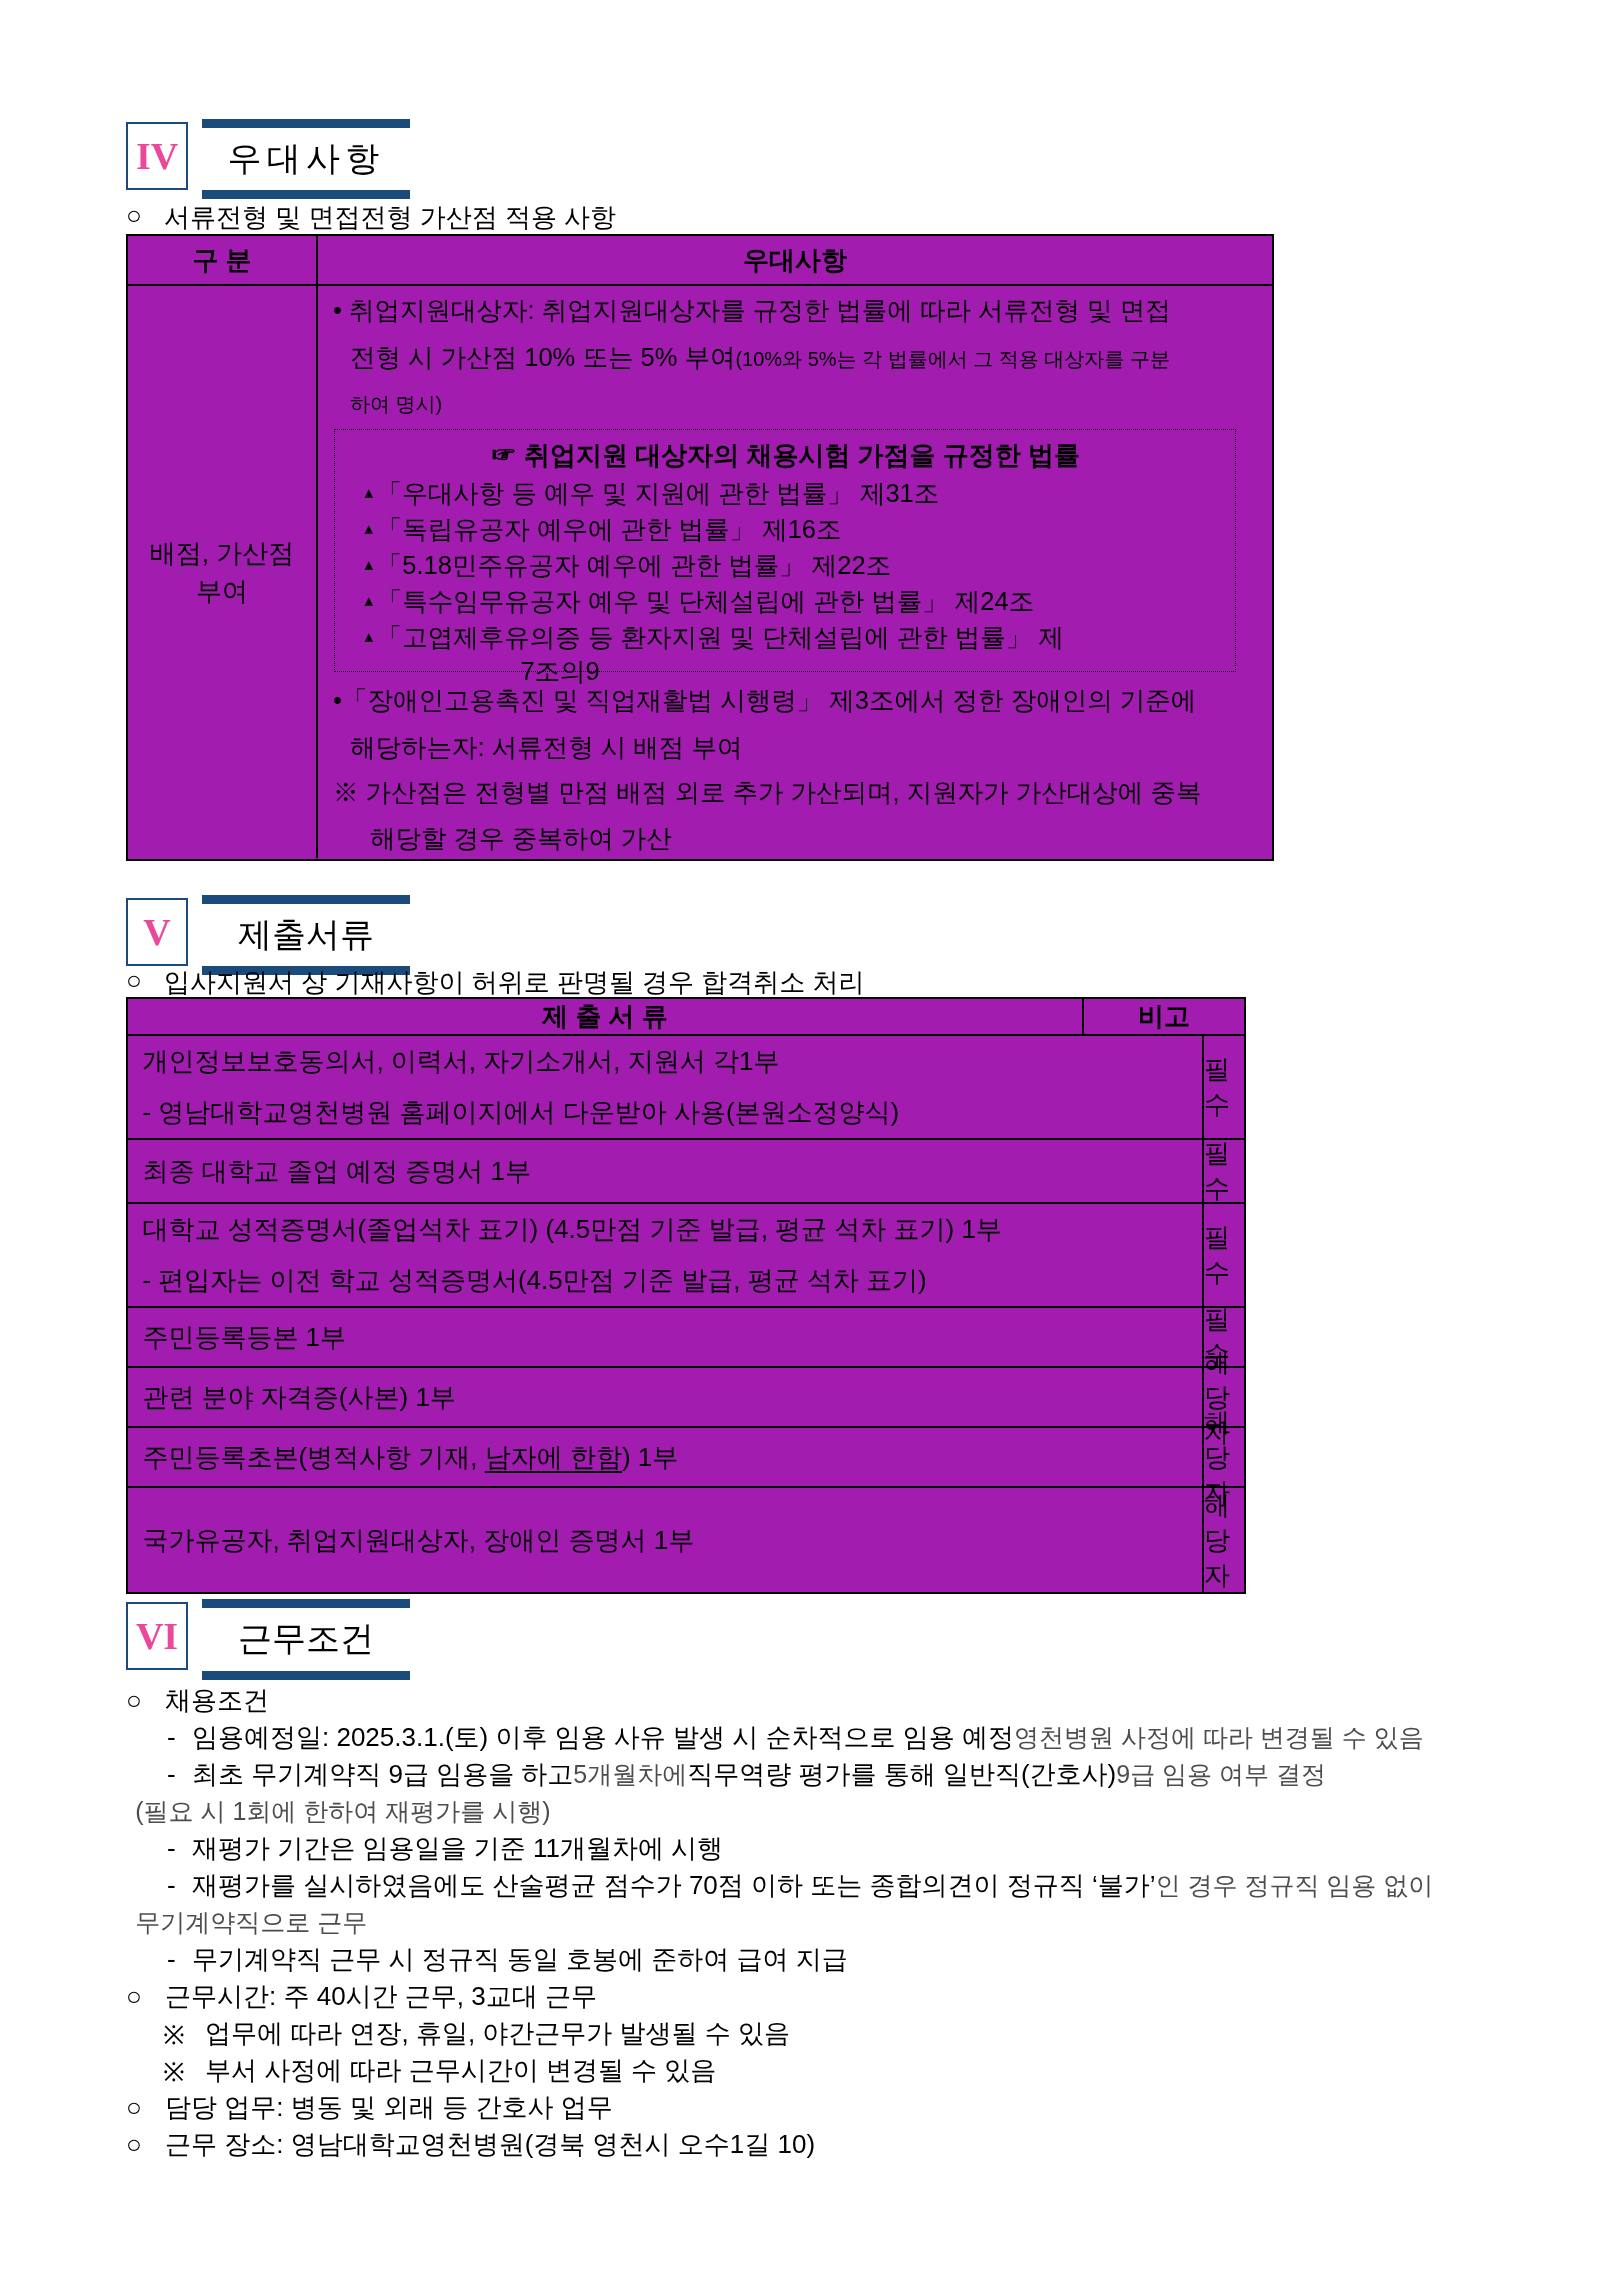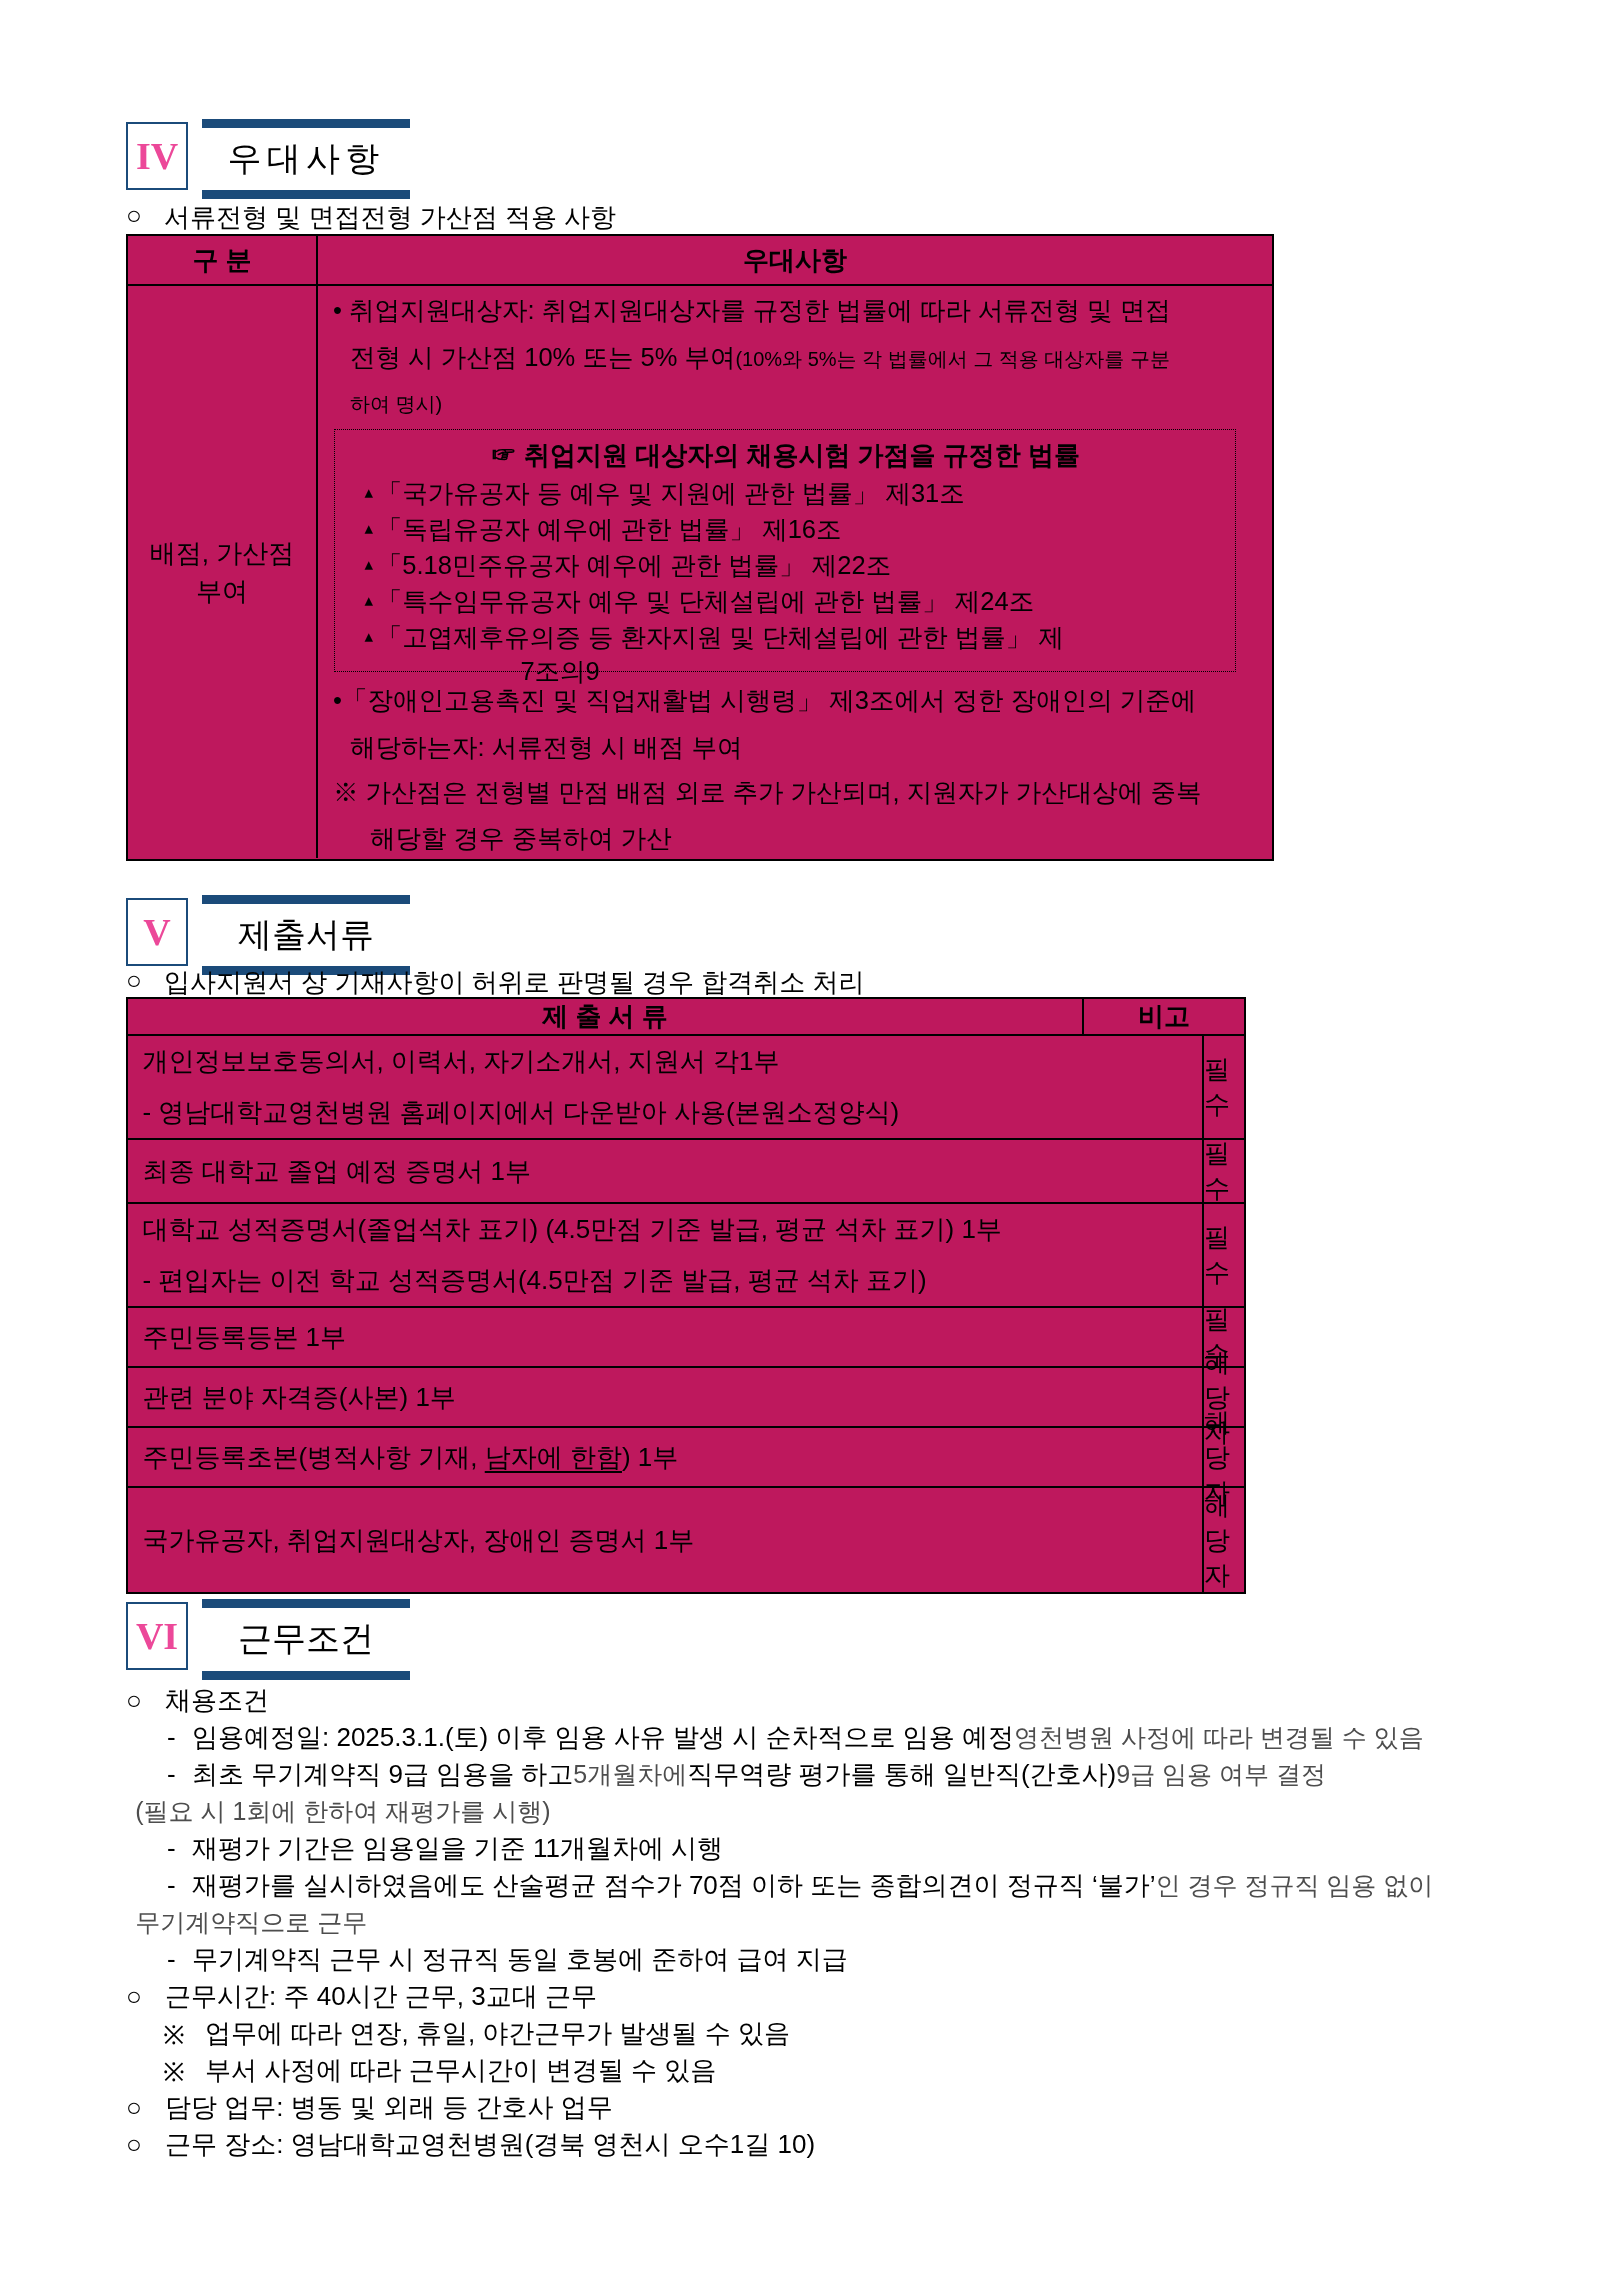--- a/index.html
+++ b/index.html
@@ -32,21 +32,21 @@
     font-size:34px;color:#000;white-space:nowrap;
   }
   .sec-title.wide{letter-spacing:5.2px;}
   
   .intro{
     position:absolute;left:126px;
     font-size:26px;white-space:nowrap;display:flex;
   }
   .intro .mk{width:38px;}
   
-  .tbl{position:absolute;border:2.6px solid #000;background:#be185d;}
+  .tbl{position:absolute;border:2.6px solid #000;background:#a21caf;}
   .tbl-head{display:flex;border-bottom:2.6px solid #000;font-weight:bold;font-size:26px;}
   .tbl-head .hc{display:flex;align-items:center;justify-content:center;}
   
   .t1{left:126px;top:234px;width:1148px;height:627px;}
   .t1 .tbl-head{height:50px;}
   .t1-h1{width:190px;border-right:2px solid #000;}
   .t1-h2{flex:1;}
   .t1-body{position:relative;height:572px;}
   .t1-label{
     position:absolute;left:0;top:0;width:190px;height:100%;
@@ -131,21 +131,21 @@
           <span>취업지원대상자: 취업지원대상자를 규정한 법률에 따라 서류전형 및 면접</span>
         </div>
         <div class="t1-line ind" style="top:54px;">
           <span>전형 시 가산점 10% 또는 5% 부여</span><span class="small">(10%와 5%는 각 법률에서 그 적용 대상자를 구분</span>
         </div>
         <div class="t1-line ind small" style="top:105px;">하여 명시)</div>
 
         <div class="lawbox">
           <div class="lawbox-title">☞ 취업지원 대상자의 채용시험 가점을 규정한 법률</div>
           <div class="law-item" style="top:46px;">
-            <span class="tri">▴</span><span>「국가유공자 등 예우 및 지원에 관한 법률」 제31조</span>
+            <span class="tri">▴</span><span>「우대사항 등 예우 및 지원에 관한 법률」 제31조</span>
           </div>
           <div class="law-item" style="top:82px;">
             <span class="tri">▴</span><span>「독립유공자 예우에 관한 법률」 제16조</span>
           </div>
           <div class="law-item" style="top:118px;">
             <span class="tri">▴</span><span>「5.18민주유공자 예우에 관한 법률」 제22조</span>
           </div>
           <div class="law-item" style="top:154px;">
             <span class="tri">▴</span><span>「특수임무유공자 예우 및 단체설립에 관한 법률」 제24조</span>
           </div>

